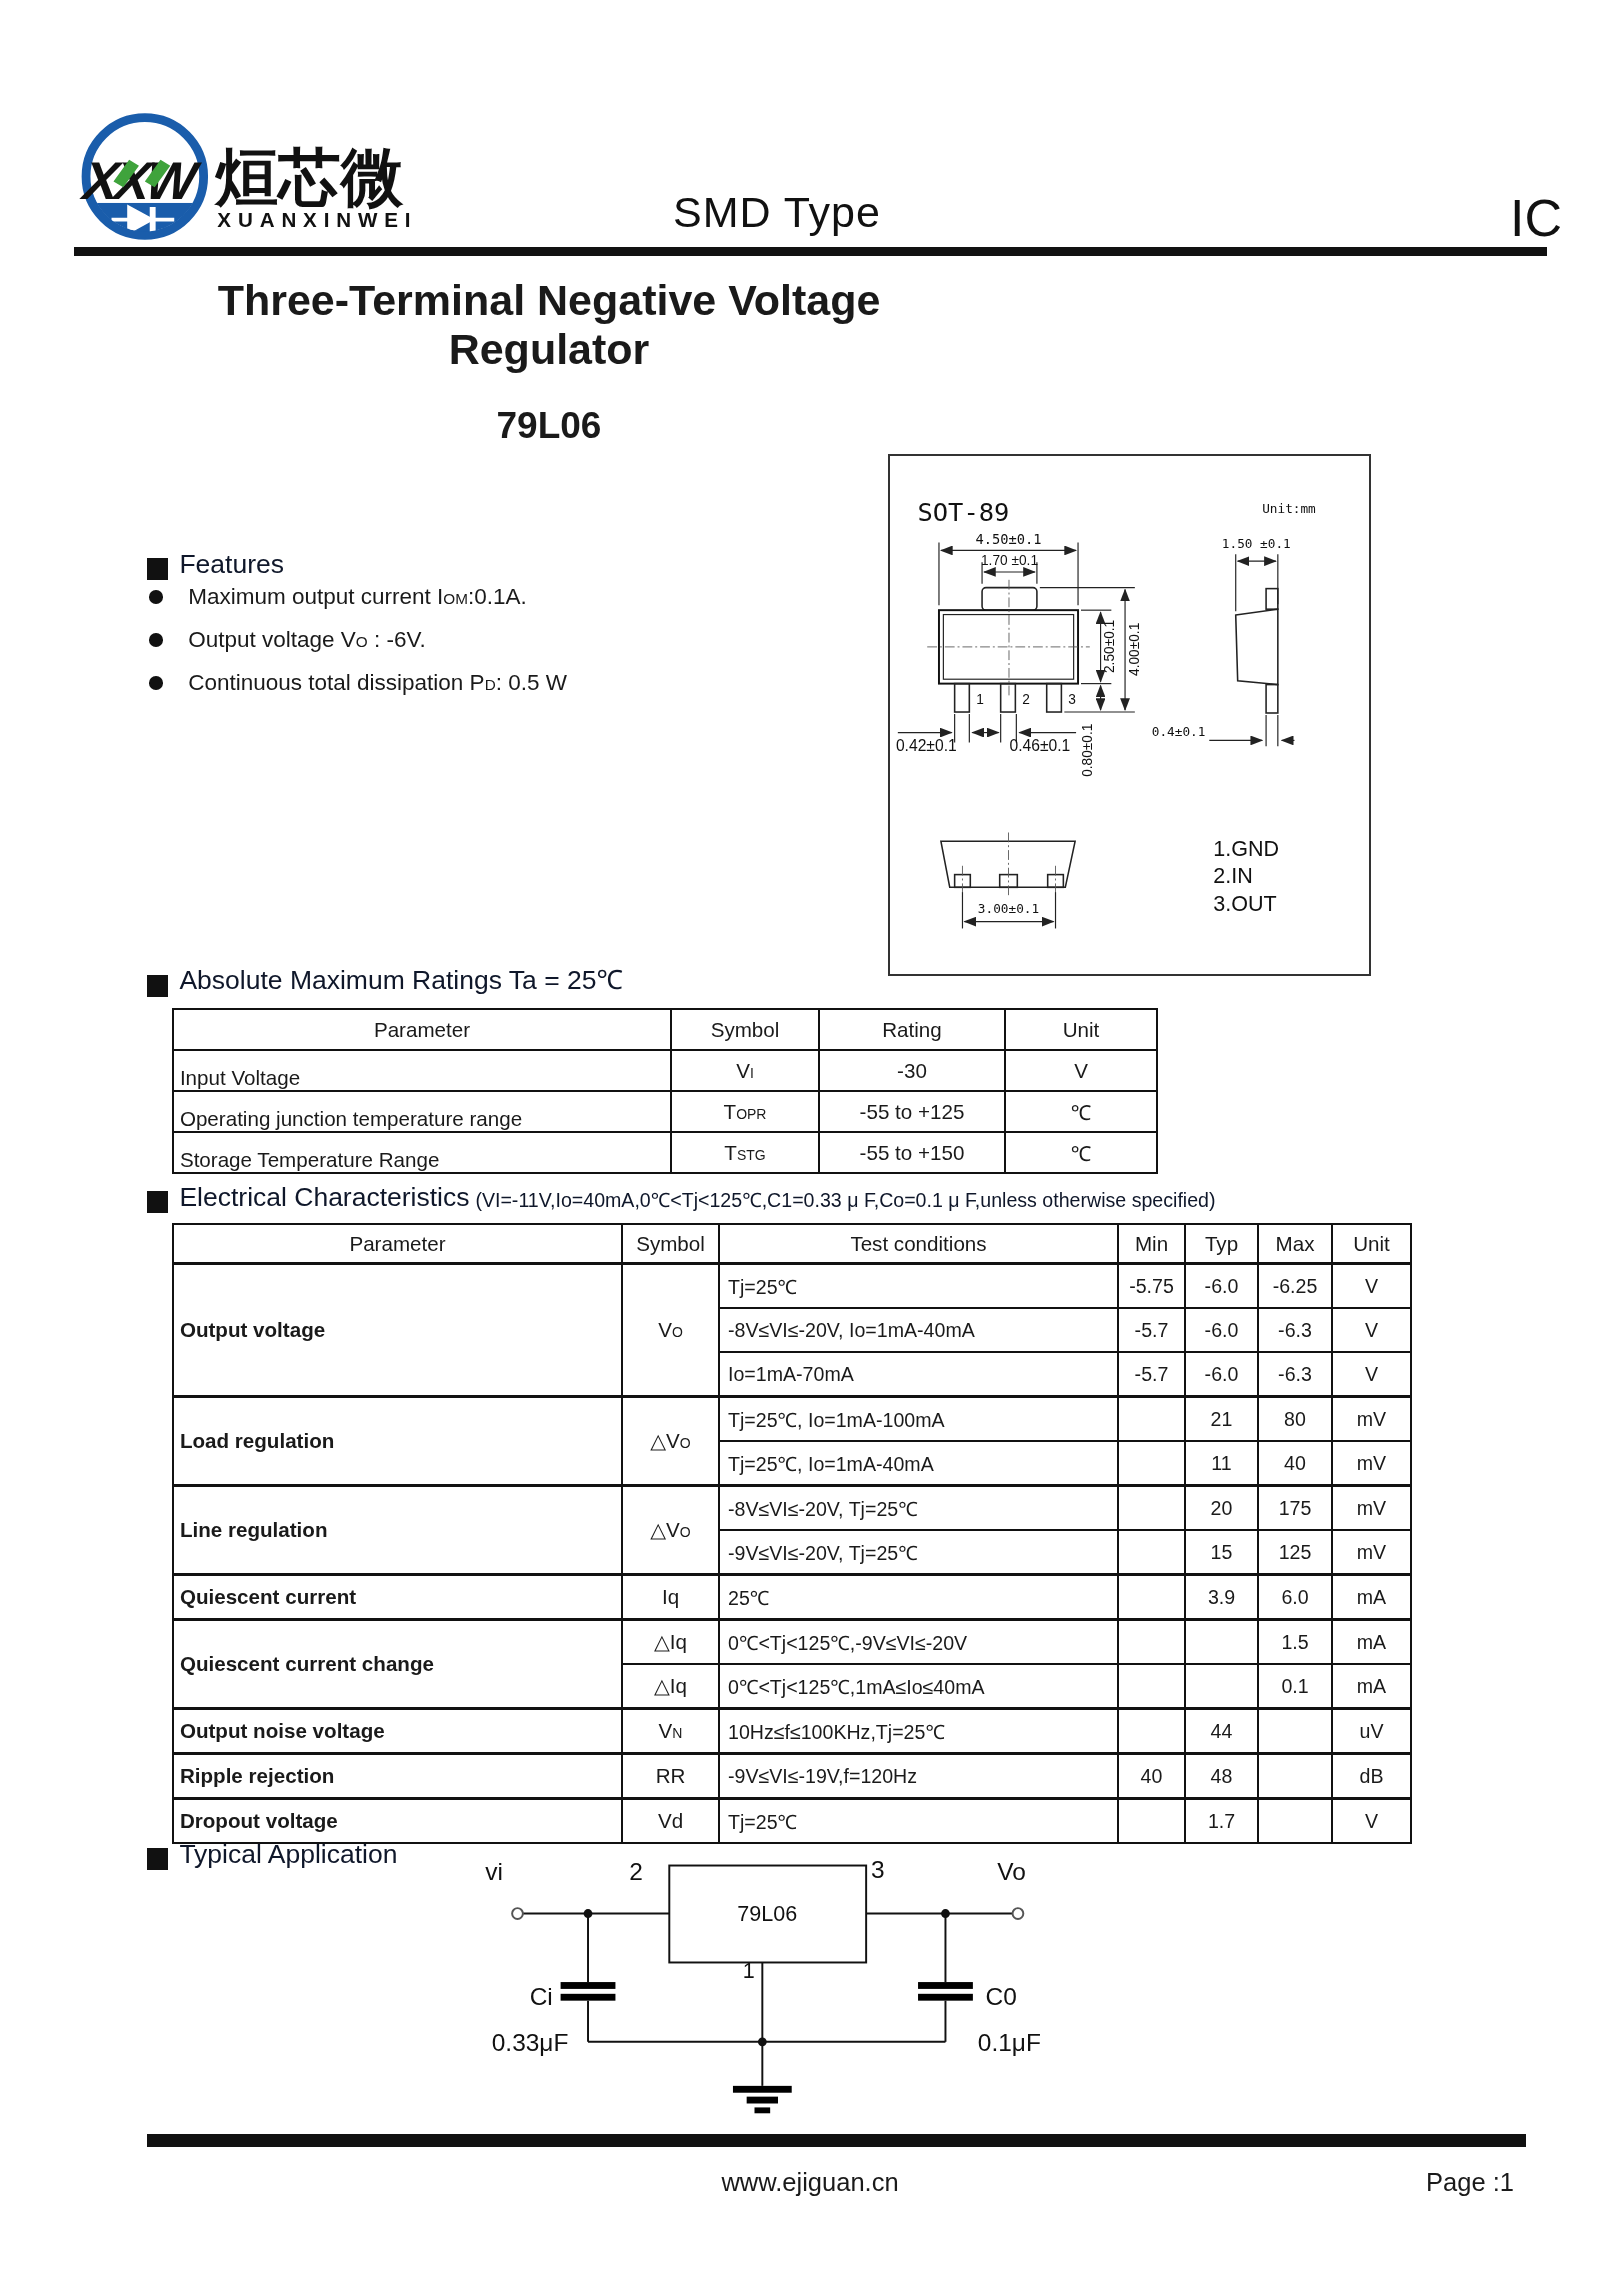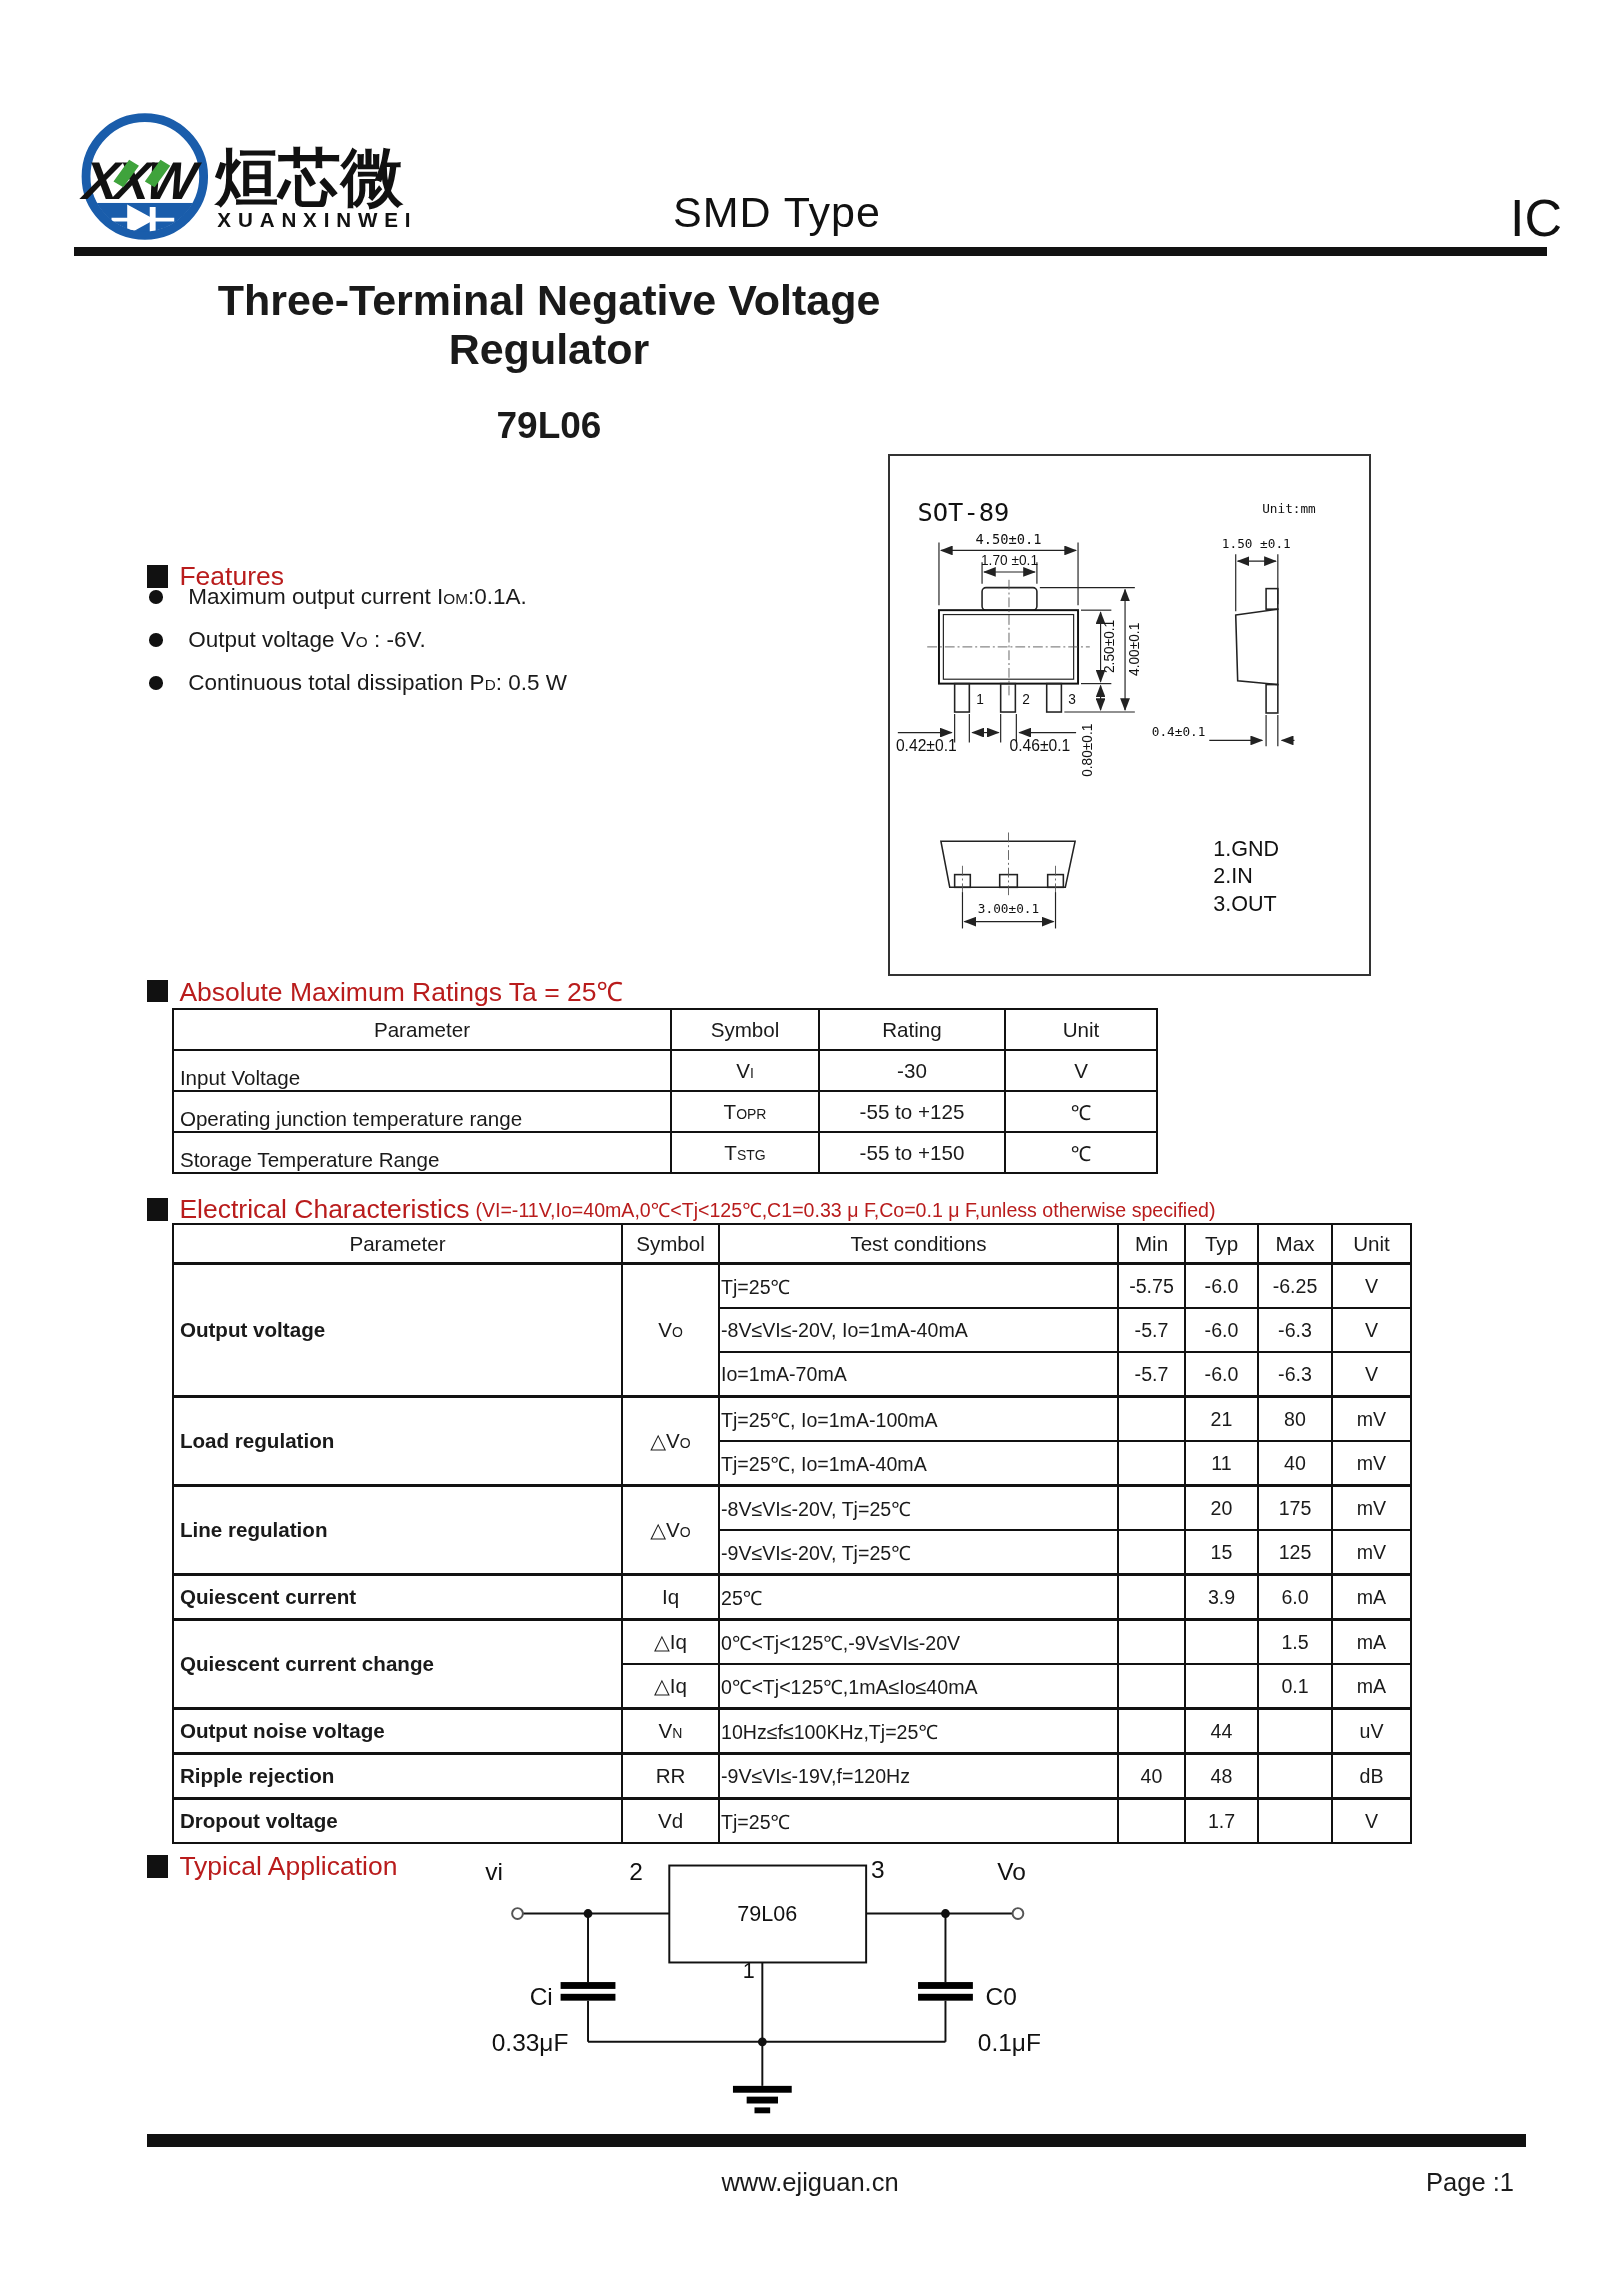--- a/index.html
+++ b/index.html
@@ -11,21 +11,21 @@
   .rule-top{position:absolute;left:74px;top:247px;width:1473px;height:8.8px;background:#111;}
   .smd-type{position:absolute;left:673px;top:188px;font-size:43px;letter-spacing:1px;color:#111;}
   .ic-label{position:absolute;left:1466px;top:188px;font-size:52px;color:#111;margin-left:44px;}
 
   
   .title-wrap{position:absolute;left:157px;top:276px;width:784px;text-align:center;}
   .doc-title{font-size:43px;font-weight:bold;letter-spacing:0px;}
   .part-no{margin-top:31px;font-size:37px;font-weight:bold;}
 
   
-  .sec-head{position:absolute;display:flex;align-items:center;font-size:26.5px;color:#b91c1c;margin-top:12px;}
+  .sec-head{position:absolute;display:flex;align-items:flex-end;font-size:26.5px;color:#0f172a;}
   .sq{width:20.6px;height:22.5px;background:#111;margin-right:11.8px;flex:none;}
   .sec-note{font-size:19.6px;margin-left:5.9px;}
 
   
   .feat-item{position:absolute;display:flex;align-items:center;font-size:22.5px;justify-content:space-between;}
   .dot{width:13.7px;height:13.7px;border-radius:50%;background:#111;margin-right:25.5px;flex:none;}
   .subs{font-size:0.68em;}
 
   
   .pkg-box{position:absolute;left:888px;top:454px;width:479px;height:518px;border:2px solid #333;}
@@ -36,21 +36,21 @@
   .amr-table{position:absolute;left:172px;top:1008px;width:984px;}
   .amr-table th{height:37px;font-size:20.6px;}
   .amr-table td{height:37px;font-size:20.6px;}
   .amr-table,
   .ec-table{border:2.9px solid #111;}
   td.pl{text-align:left;padding:2px 2px 0px 5.9px;vertical-align:bottom;}
   td.ctr,th{text-align:center;}
   .ec-table{position:absolute;left:172px;top:1223px;width:1238px;}
   .ec-table th{height:35px;font-size:20.6px;border-bottom:3.9px solid #111;}
   .ec-table td{height:40px;font-size:19.6px;}
-  .ec-table td.c{text-align:left;padding-left:1px;}
+  .ec-table td.c{text-align:left;padding-left:8px;}
   tr.g td{border-top:3.9px solid #111;}
   td.p{text-align:left;padding-left:5.9px;font-size:20.6px !important;font-weight:bold;}
   td.s{text-align:center;font-size:20.6px !important;}
 
   
   .rule-bot{position:absolute;left:147px;top:2134px;width:1379px;height:12.7px;background:#111;}
   .site{position:absolute;left:0;top:2168px;width:1620px;text-align:center;font-size:25.5px;}
   .pageno{position:absolute;right:106px;top:2168px;font-size:25.5px;}
 
   svg text{fill:#111;}

